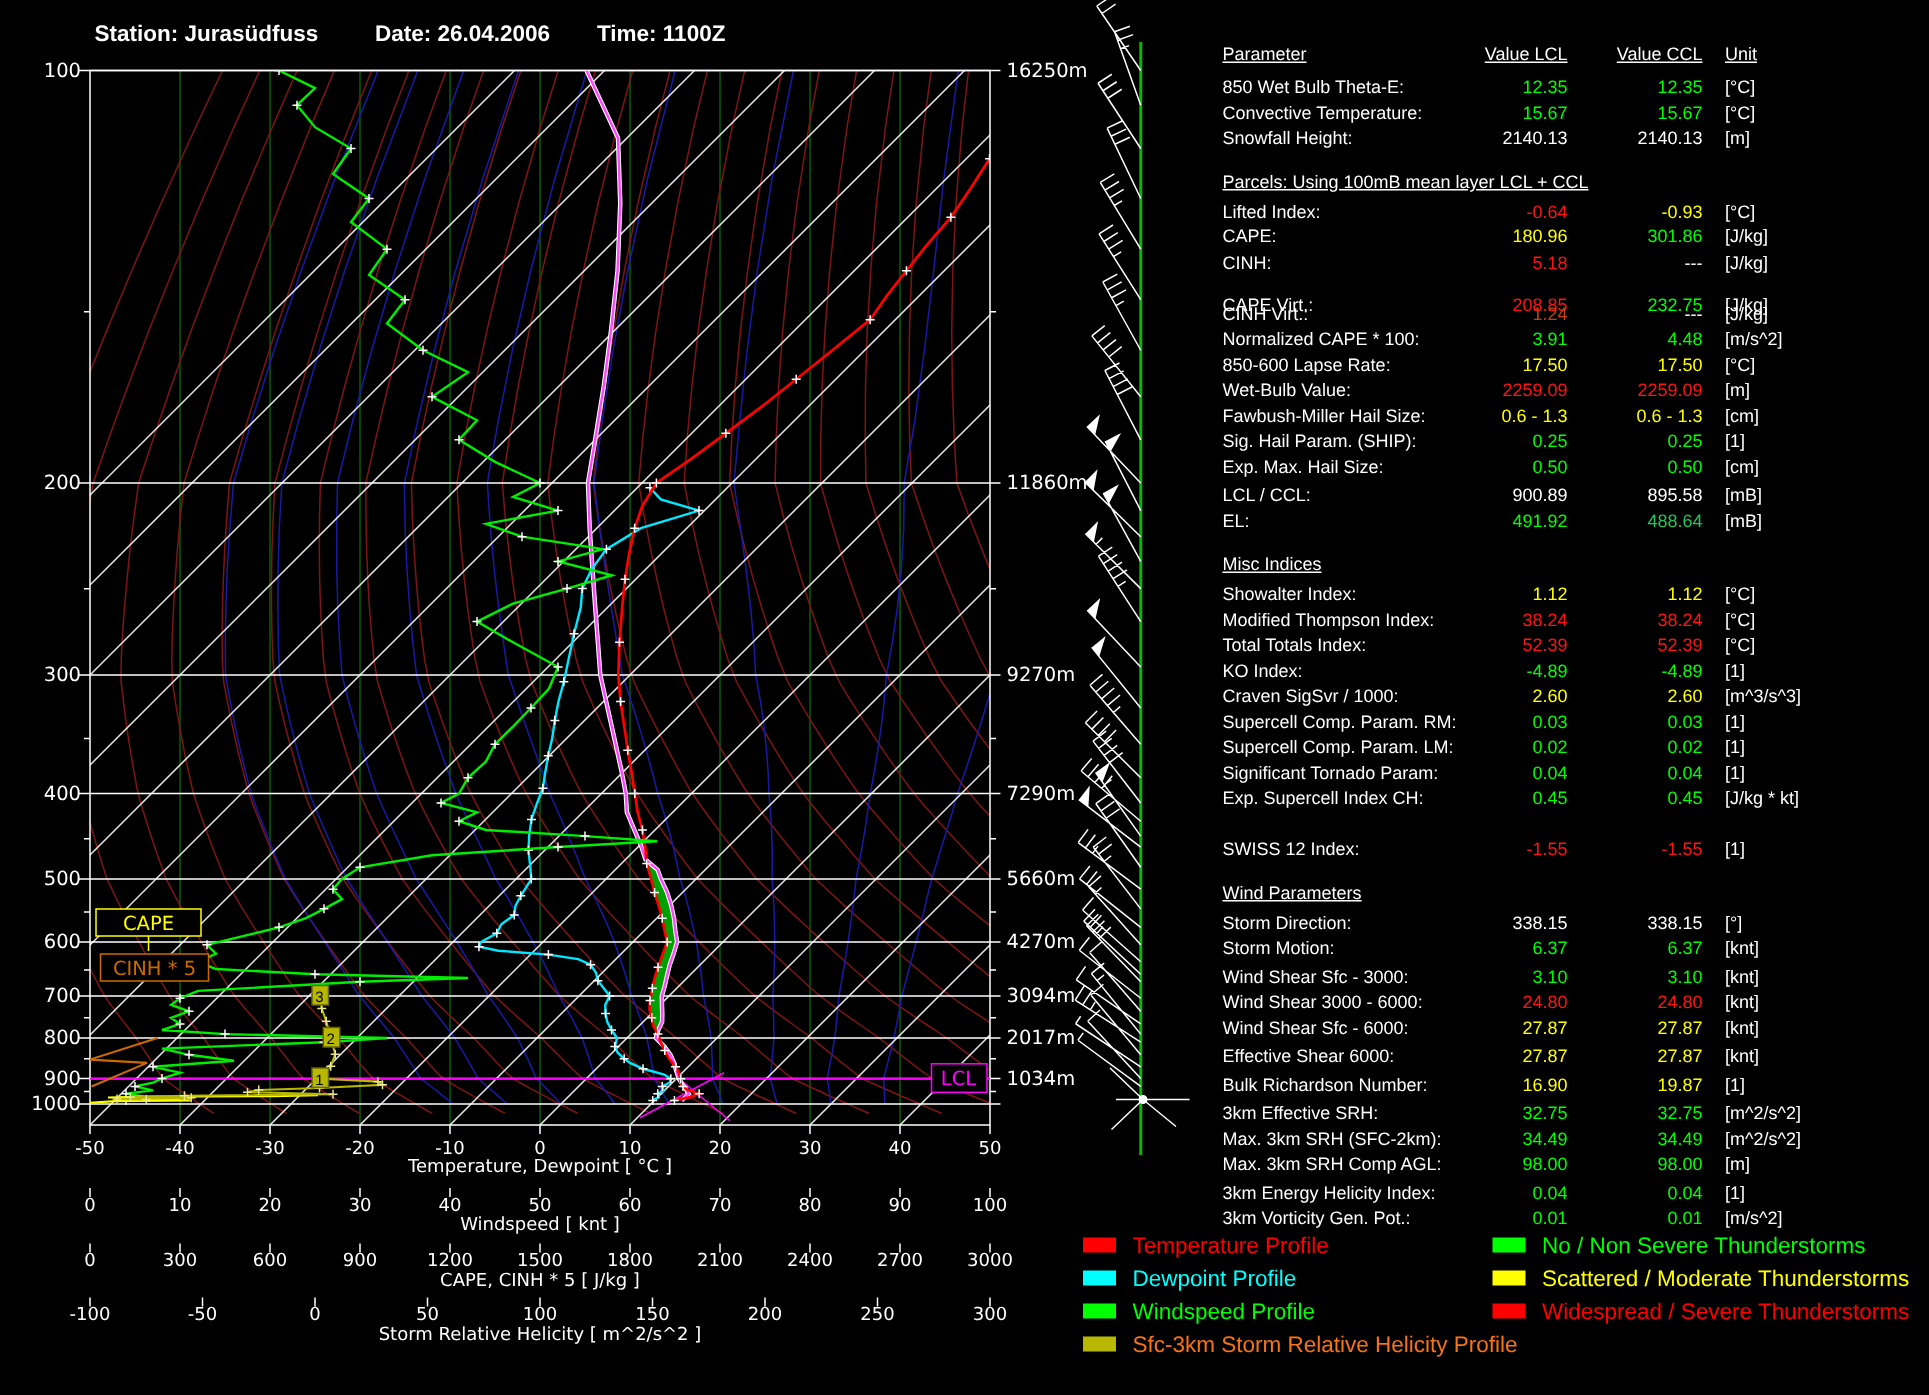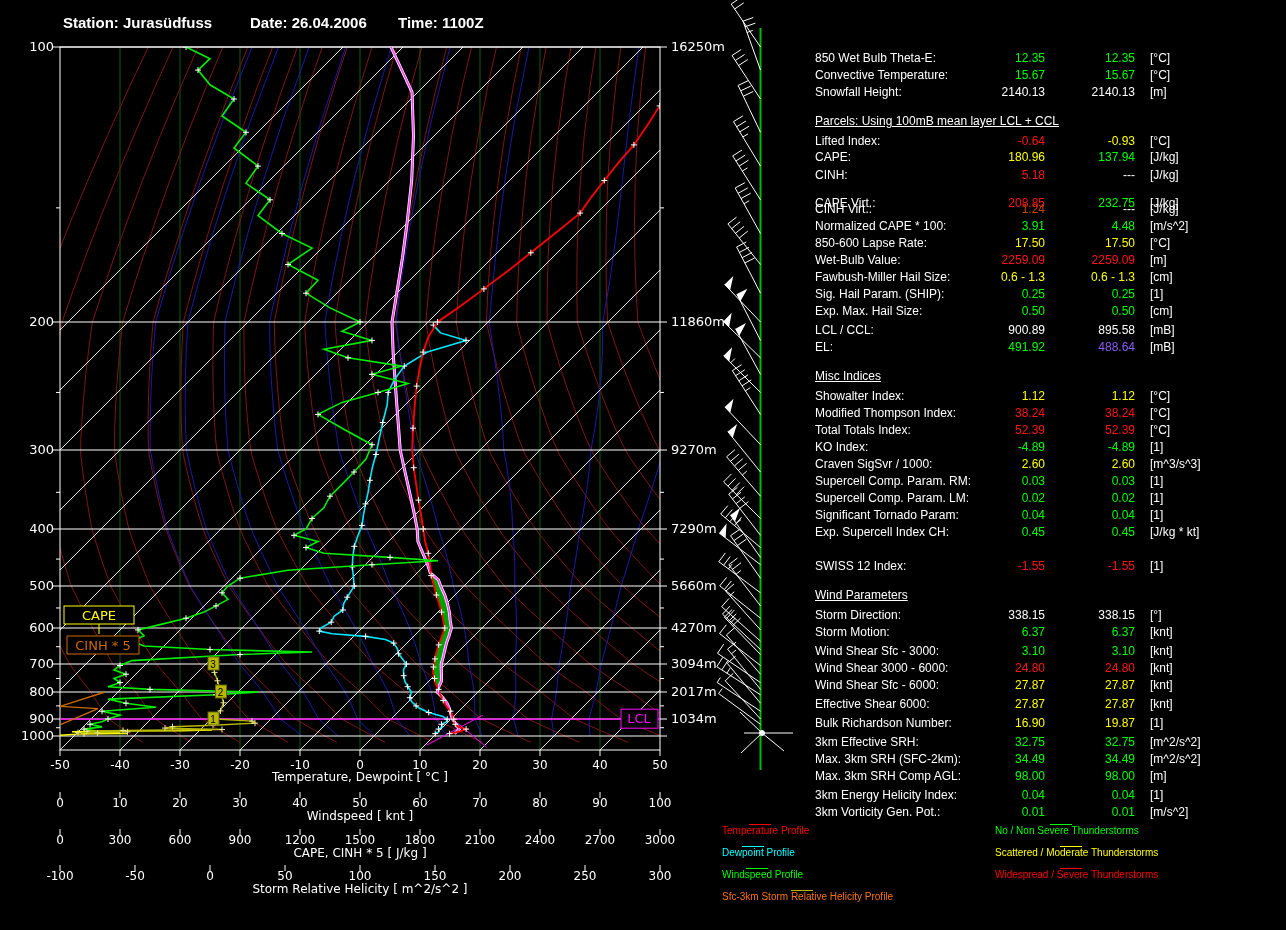--- a/index.html
+++ b/index.html
@@ -10,21 +10,21 @@
   #t-station{left:63px;} #t-date{left:250px;} #t-time{left:398px;}
   #skewt{position:absolute;left:0;top:0;}
   #paramtable{position:absolute;left:815px;top:0;width:460px;height:820px;font-size:12px;color:#fff;}
   .trow{position:absolute;left:0;width:460px;height:16px;white-space:nowrap;}
   .tlabel{position:absolute;left:0;}
   .tlcl{position:absolute;left:120px;width:110px;text-align:right;}
   .tccl{position:absolute;left:235px;width:85px;text-align:right;}
   .tunit{position:absolute;left:335px;}
   .thead .tlabel,.thead .tunit,.stitle{text-decoration:underline;}
   .stitle{position:absolute;left:0;white-space:nowrap;}
-  .legend-row{position:absolute;height:12px;display:flex;align-items:center;font-size:10px;white-space:nowrap;flex-direction:column;}
+  .legend-row{position:absolute;height:12px;display:flex;align-items:center;font-size:15px;white-space:nowrap;}
   .swatch{width:22px;height:10px;margin-right:11px;display:inline-block;}
 </style>
 </head>
 <body>
 
 <div id="root">
   <div class="titlebar">
     <span id="t-station">Station: Jurasüdfuss</span>
     <span id="t-date">Date: 26.04.2006</span>
     <span id="t-time">Time: 1100Z</span>
@@ -173,20 +173,26 @@
           <text x="435.0" y="880" text-anchor="middle">150</text>
           <text x="510.0" y="880" text-anchor="middle">200</text>
           <text x="585.0" y="880" text-anchor="middle">250</text>
           <text x="660.0" y="880" text-anchor="middle">300</text>
       <text x="360" y="893" text-anchor="middle">Storm Relative Helicity [ m^2/s^2 ]</text>
         </g>
       </g>
     </svg>
 
   <div id="paramtable">
+      <div class="trow thead" style="top:29px">
+    <span class="tlabel">Parameter</span>
+    <span class="tlcl" style="text-decoration:underline">Value LCL</span>
+    <span class="tccl" style="text-decoration:underline">Value CCL</span>
+    <span class="tunit">Unit</span>
+      </div>
       <div class="trow" style="top:51px">
         <span class="tlabel">850 Wet Bulb Theta-E:</span>
         <span class="tlcl" style="color:#00ff00">12.35</span>
         <span class="tccl" style="color:#00ff00">12.35</span>
         <span class="tunit">[°C]</span>
       </div>
       <div class="trow" style="top:68px">
         <span class="tlabel">Convective Temperature:</span>
         <span class="tlcl" style="color:#00ff00">15.67</span>
         <span class="tccl" style="color:#00ff00">15.67</span>
@@ -201,21 +207,21 @@
       <div class="stitle" style="top:114px">Parcels: Using 100mB mean layer LCL + CCL</div>
       <div class="trow" style="top:134px">
         <span class="tlabel">Lifted Index:</span>
         <span class="tlcl" style="color:#ff1414">-0.64</span>
         <span class="tccl" style="color:#ffff00">-0.93</span>
         <span class="tunit">[°C]</span>
       </div>
       <div class="trow" style="top:150px">
         <span class="tlabel">CAPE:</span>
         <span class="tlcl" style="color:#ffff00">180.96</span>
-        <span class="tccl" style="color:#00ff00">137.94</span>
+        <span class="tccl" style="color:#00ff00">301.86</span>
         <span class="tunit">[J/kg]</span>
       </div>
       <div class="trow" style="top:168px">
         <span class="tlabel">CINH:</span>
         <span class="tlcl" style="color:#ff1414">5.18</span>
         <span class="tccl" style="color:#ffffff">---</span>
         <span class="tunit">[J/kg]</span>
       </div>
       <div class="trow" style="top:196px">
         <span class="tlabel">CAPE Virt.:</span>
@@ -267,21 +273,21 @@
       </div>
       <div class="trow" style="top:323px">
         <span class="tlabel">LCL / CCL:</span>
         <span class="tlcl" style="color:#ffffff">900.89</span>
         <span class="tccl" style="color:#ffffff">895.58</span>
         <span class="tunit">[mB]</span>
       </div>
       <div class="trow" style="top:340px">
         <span class="tlabel">EL:</span>
         <span class="tlcl" style="color:#00ff00">491.92</span>
-        <span class="tccl" style="color:#8b5cf6">488.64</span>
+        <span class="tccl" style="color:#22c55e">488.64</span>
         <span class="tunit">[mB]</span>
       </div>
       <div class="stitle" style="top:369px">Misc Indices</div>
       <div class="trow" style="top:389px">
         <span class="tlabel">Showalter Index:</span>
         <span class="tlcl" style="color:#ffff00">1.12</span>
         <span class="tccl" style="color:#ffff00">1.12</span>
         <span class="tunit">[°C]</span>
       </div>
       <div class="trow" style="top:406px">

